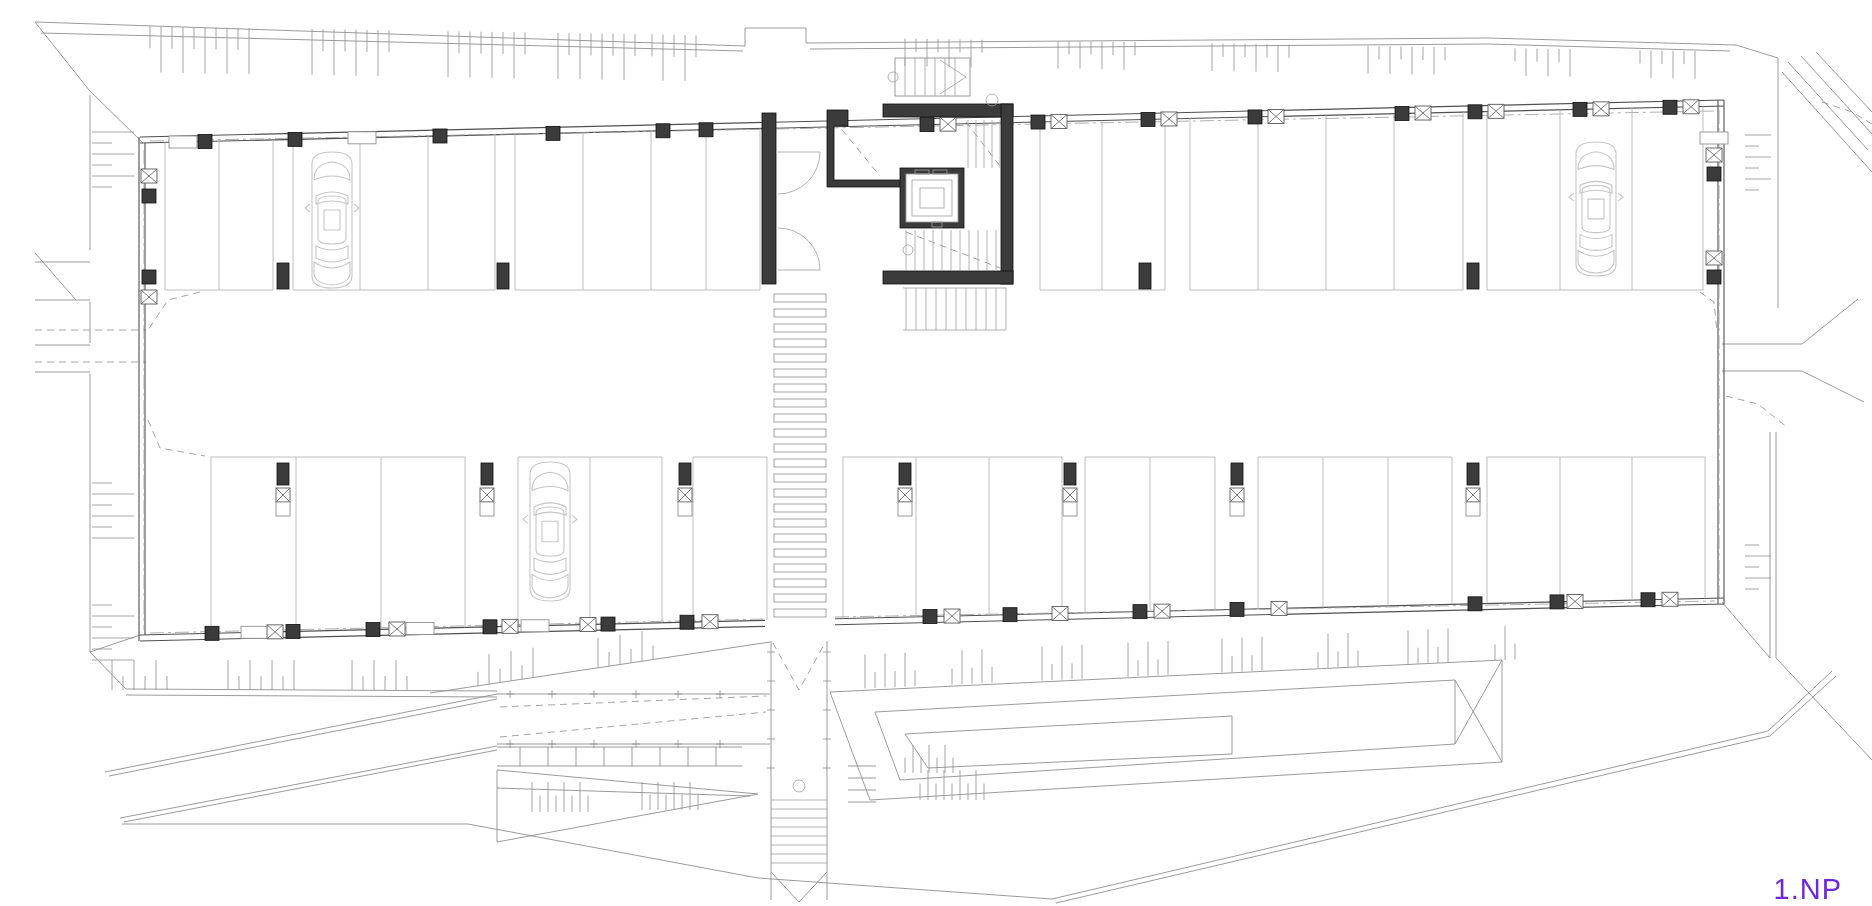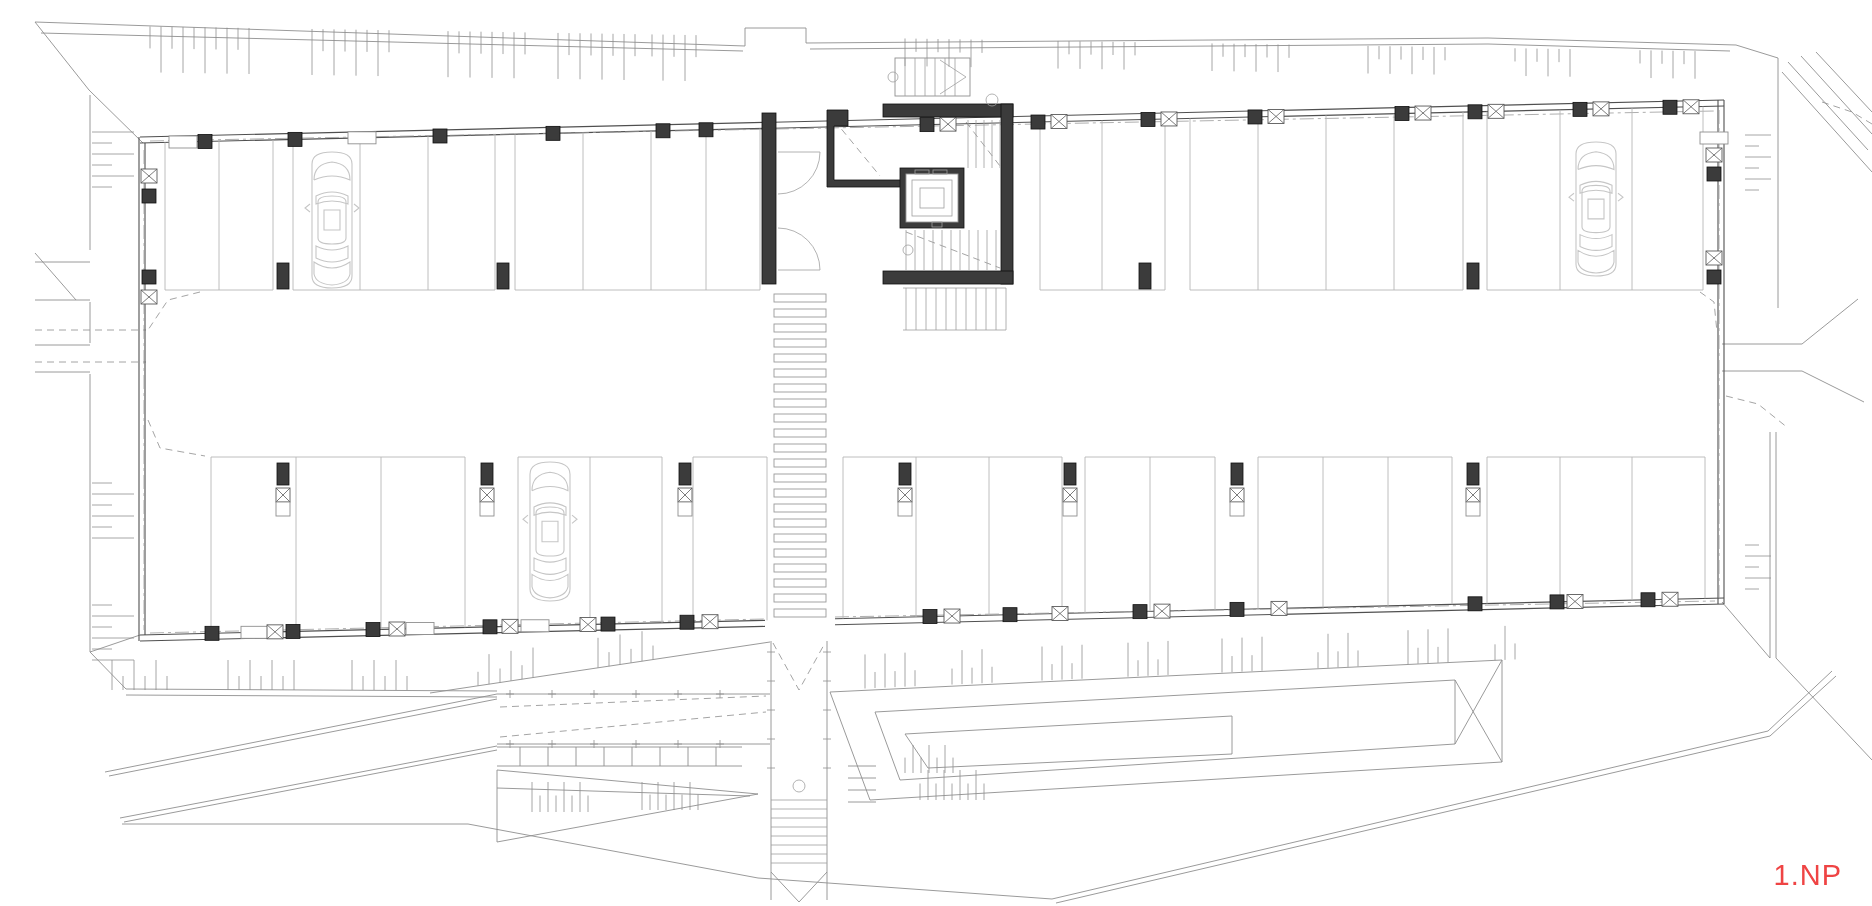--- a/index.html
+++ b/index.html
@@ -1,19 +1,19 @@
 <!DOCTYPE html>
 <html><head>
 <meta charset="utf-8">
 <style>
   html,body{margin:0;padding:0;background:#ffffff;}
   .stage{position:relative;width:1872px;height:906px;background:#ffffff;overflow:hidden;
          font-family:"Liberation Sans", sans-serif;}
   svg{position:absolute;left:0;top:0;}
-  .floor-label{position:absolute;right:30px;bottom:14px;font-size:29px;color:#ef4444;
+  .floor-label{position:absolute;right:30px;bottom:0;font-size:29px;color:#6d28d9;
                letter-spacing:1px;font-family:"Liberation Sans",sans-serif;}
   
   .w{stroke:#4f4f4f;stroke-width:1.1;fill:none;}           
   .s{stroke:#8f8f8f;stroke-width:0.9;fill:none;}           
   .p{stroke:#b7b7b7;stroke-width:0.9;fill:none;}           
   .c{stroke:#c6c6c6;stroke-width:1.1;fill:none;}           
   .d{stroke:#9a9a9a;stroke-width:0.9;fill:none;stroke-dasharray:7 5;}
   .dd{stroke:#9a9a9a;stroke-width:0.8;fill:none;stroke-dasharray:14 4 3 4;}
   .k{fill:#3b3b3b;stroke:#101010;stroke-width:0.8;}        
   .xb{fill:#ffffff;stroke:#5a5a5a;stroke-width:0.9;}

